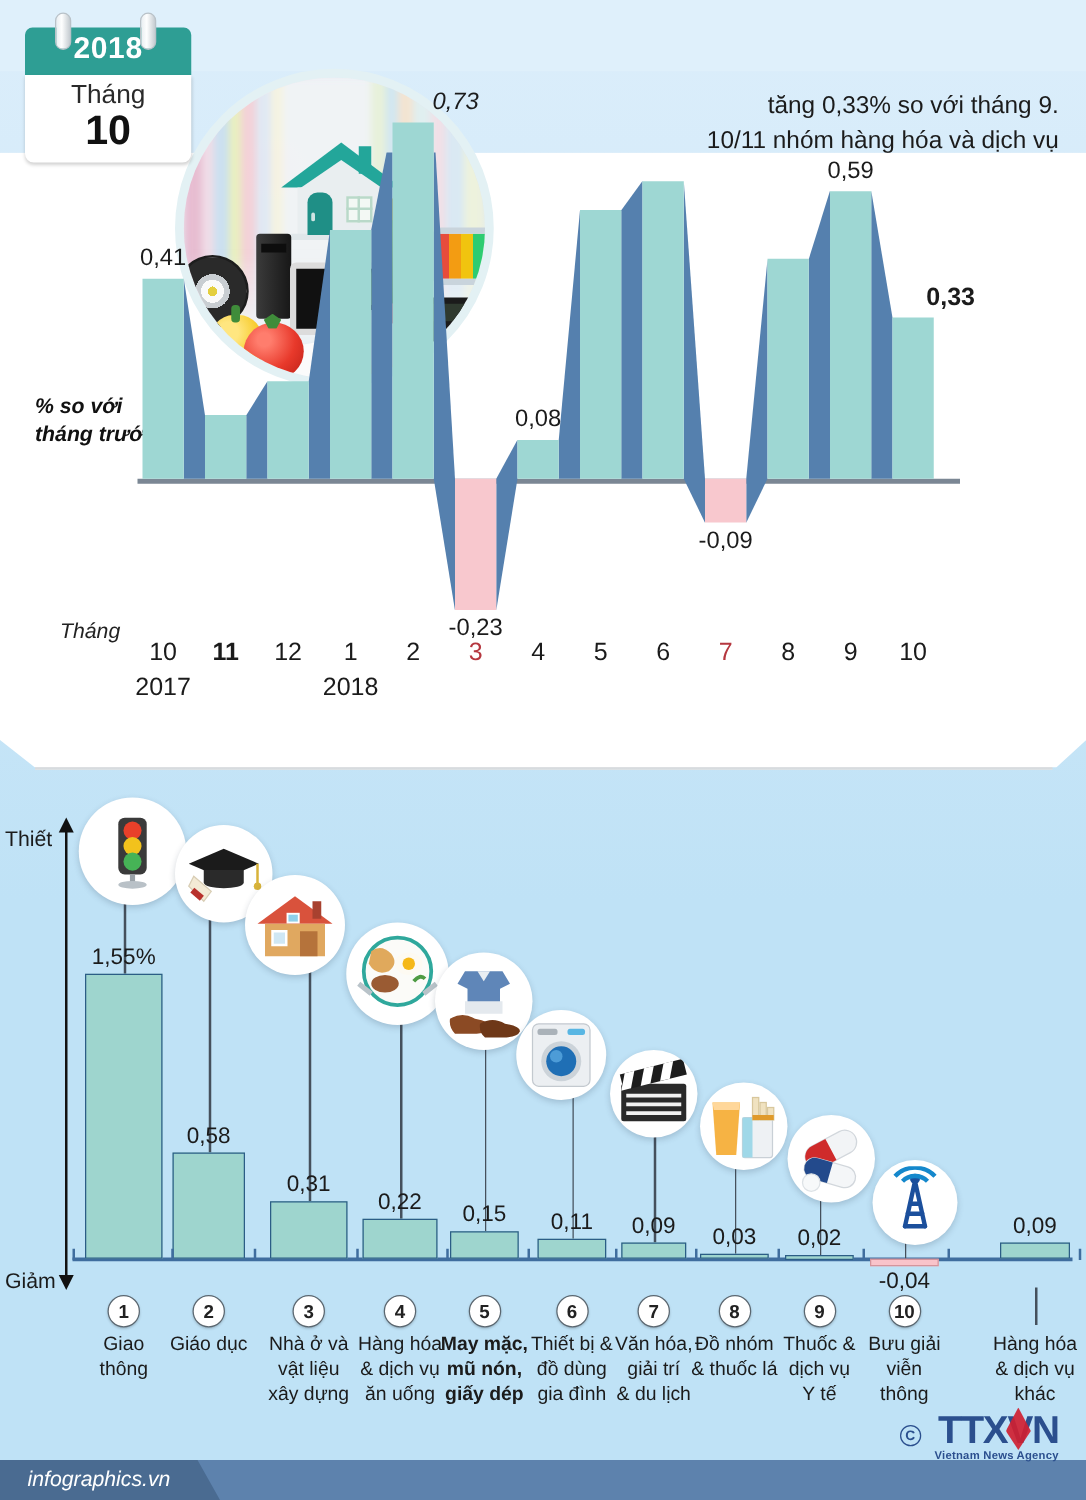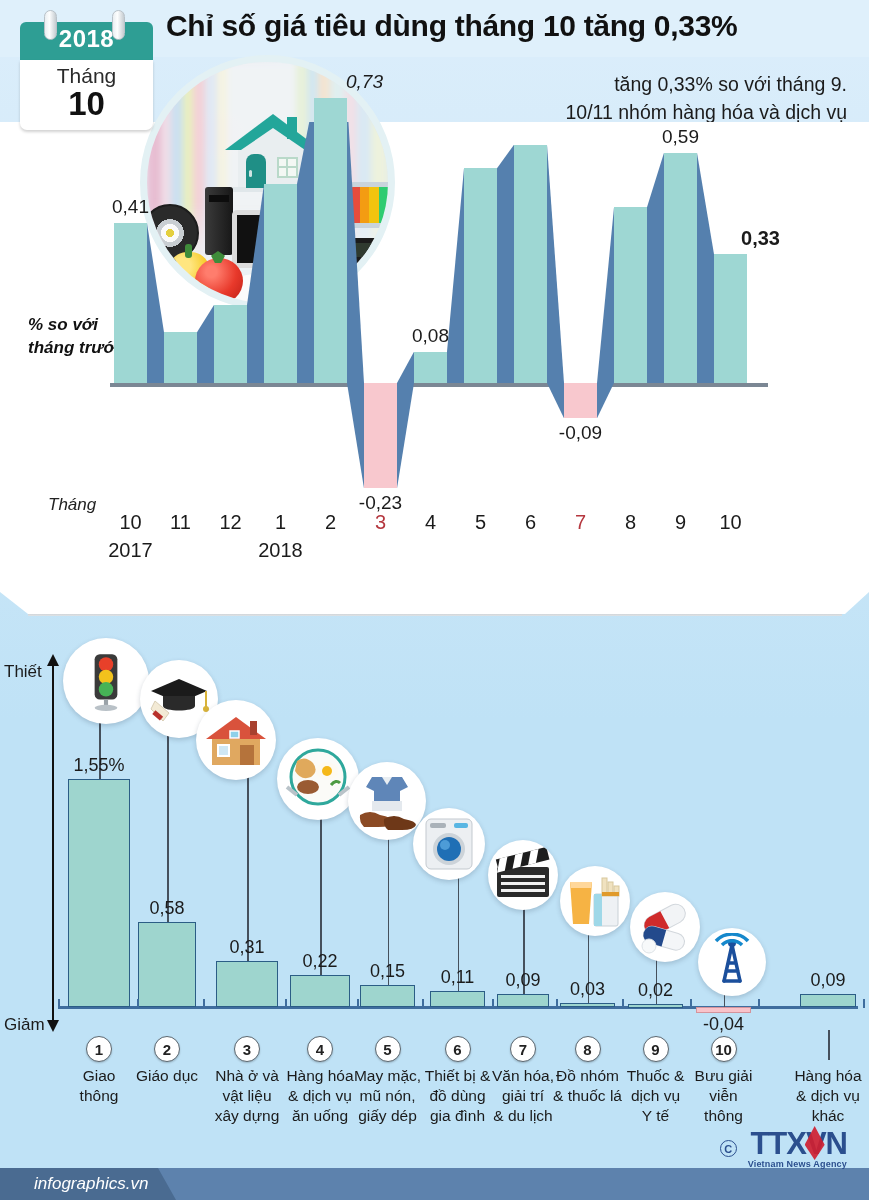--- a/index.html
+++ b/index.html
@@ -279,21 +279,21 @@
     position:absolute; left:0; top:1168px; width:869px; height:32px;
     background:#5d82ad; z-index:8;
   }
   .foot-tab {
     position:absolute; left:0; top:1168px; width:176px; height:32px;
     background:#4a6b91; clip-path: polygon(0 0, 158px 0, 176px 32px, 0 32px);
     z-index:9;
   }
   .foot-url {
     position:absolute; left:22px; top:1174px; font-size:17px; font-style:italic;
-    color:#fff; z-index:10;margin-left:12px;
+    color:#fff; z-index:10;
   }
   .ttxvn {
     position:absolute; right:22px; top:1128px; z-index:10; text-align:right;
   }
   .ttxvn-c {
     position:absolute; left:-28px; top:12px; width:17px; height:17px;
     border:1.6px solid #2b4f8e; border-radius:50%; font-size:11px; color:#2b4f8e;
     display:flex; align-items:center; justify-content:center; font-weight:bold;
   }
   .ttxvn-main {
@@ -318,21 +318,20 @@
     <div class="cal-top"></div>
     <div class="cal-year">2018</div>
     <div class="cal-ring l"></div>
     <div class="cal-ring r"></div>
     <div class="cal-body">
       <div class="cal-label">Tháng</div>
       <div class="cal-num">10</div>
     </div>
   </div>
 
-  <div class="title">Chỉ số giá tiêu dùng tháng 10 tăng 0,33%</div>
 
   <div class="intro">
     <div>tăng 0,33% so với tháng 9.</div>
     <div>10/11 nhóm hàng hóa và dịch vụ</div>
     <div>tăng so với tháng trước,</div>
     <div>trong đó nhóm giao thông tăng cao nhất.</div>
   </div>
 
   <div class="hero">
     <div class="hero-shelves"></div>
@@ -392,21 +391,21 @@
       </svg>
       <div class="mbar" style="left: 114px; top: 100.932px; width: 33px; height: 160.068px;">
         <div class="front" style="height: 100%;"></div>
       </div>
       <div class="mlabel" style="width: 70px; left: 95.5px; top: 73.9315px;">0,41</div>
       <div class="mtick" style="left: 107.5px;">10</div>
       <div class="myear" style="left: 100.5px;">2017</div>
       <div class="mbar" style="left: 164px; top: 210.247px; width: 33px; height: 50.7534px;">
         <div class="front" style="height: 100%;"></div>
       </div>
-      <div class="mtick" style="left: 157.5px;">11</div>
+      <div class="mtick" style="left: 157.5px; font-weight: bold;">11</div>
       <div class="mbar" style="left: 214px; top: 182.918px; width: 33px; height: 78.0822px;">
         <div class="front" style="height: 100%;"></div>
       </div>
       <div class="mtick" style="left: 207.5px;">12</div>
       <div class="mbar" style="left: 264px; top: 61.8904px; width: 33px; height: 199.11px;">
         <div class="front" style="height: 100%;"></div>
       </div>
       <div class="mtick" style="left: 257.5px;">1</div>
       <div class="myear" style="left: 250.5px;">2018</div>
       <div class="mbar" style="left: 314px; top: -24px; width: 33px; height: 285px;">
@@ -547,21 +546,21 @@
         <path d="M48 38 q5 -6 9 -2" stroke="#4e9b43" stroke-width="3" fill="none"></path>
         <path d="M4 40 l10 8" stroke="#b9c3c9" stroke-width="4"></path>
         <path d="M66 40 l-10 8" stroke="#b9c3c9" stroke-width="4"></path>
       </svg>
     </div>
     <div class="bleader" style="left: 320px; top: 816px; height: 158.639px;"></div>
     <div class="bbar" style="left: 360px; top: 984.935px; width: 55px; height: 22.0645px;"></div>
     <div class="bval" style="left: 347.5px; top: 960.935px; width: 80px;">0,15</div>
     <div class="btickmark" style="left: 422px; top: 999px;"></div>
     <div class="bnum" style="left: 374.5px; top: 1036px;">5</div>
-    <div class="bcat" style="left: 341.5px; top: 1066px;">
+    <div class="bcat" style="left: 341.5px; top: 1066px; font-weight: bold;">
       <div>May mặc,</div>
       <div>mũ nón,</div>
       <div>giấy dép</div>
     </div>
     <div class="bicon" style="left: 348px; top: 762px; width: 78px; height: 78px;">
       <svg viewBox="0 0 66 60" width="66" height="60">
         <path d="M18 6 h30 l6 10 -8 4 v18 h-26 V20 l-8 -4z" fill="#5f86b8"></path>
         <path d="M28 6 l5 8 5 -8z" fill="#e9eef2"></path>
         <rect x="18" y="30" width="30" height="10" fill="#e4e9ee"></rect>
         <path d="M6 44 q10 -6 20 0 q12 2 14 7 q-2 5 -16 5 H10 q-5 -5 -4 -12z" fill="#8b4a24"></path>

